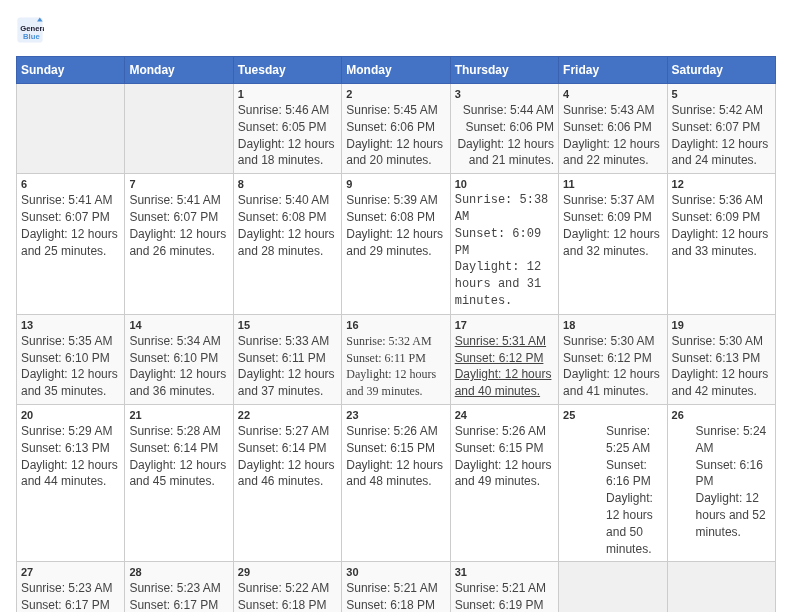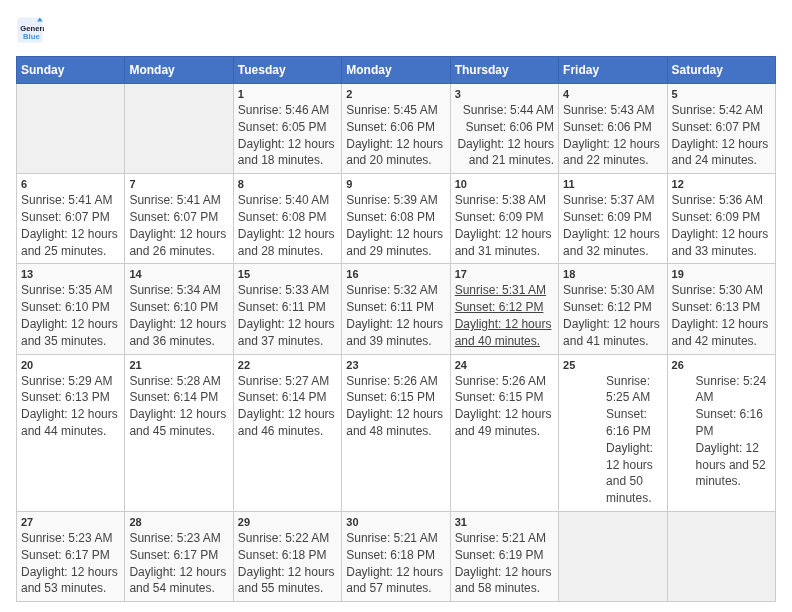--- a/index.html
+++ b/index.html
@@ -168,21 +168,21 @@
 Daylight: 12 hours and 28 minutes.</div>
         </td>
         <td>
           <span class="day-num">9</span>
           <div class="day-info" style="white-space: pre-line;">Sunrise: 5:39 AM
 Sunset: 6:08 PM
 Daylight: 12 hours and 29 minutes.</div>
         </td>
         <td>
           <span class="day-num">10</span>
-          <div class="day-info" style="white-space: pre-line;">Sunrise: 5:38 AM
+          <div class="day-info" style="white-space: pre-line; font-family: Liberation Mono, monospace;">Sunrise: 5:38 AM
 Sunset: 6:09 PM
 Daylight: 12 hours and 31 minutes.</div>
         </td>
         <td>
           <span class="day-num">11</span>
           <div class="day-info" style="white-space: pre-line;">Sunrise: 5:37 AM
 Sunset: 6:09 PM
 Daylight: 12 hours and 32 minutes.</div>
         </td>
         <td>
@@ -206,21 +206,21 @@
 Daylight: 12 hours and 36 minutes.</div>
         </td>
         <td>
           <span class="day-num">15</span>
           <div class="day-info" style="white-space: pre-line;">Sunrise: 5:33 AM
 Sunset: 6:11 PM
 Daylight: 12 hours and 37 minutes.</div>
         </td>
         <td>
           <span class="day-num">16</span>
-          <div class="day-info" style="white-space: pre-line;">Sunrise: 5:32 AM
+          <div class="day-info" style="white-space: pre-line; font-family: Liberation Serif, serif;">Sunrise: 5:32 AM
 Sunset: 6:11 PM
 Daylight: 12 hours and 39 minutes.</div>
         </td>
         <td>
           <span class="day-num">17</span>
           <div class="day-info" style="white-space: pre-line; text-decoration: underline;">Sunrise: 5:31 AM
 Sunset: 6:12 PM
 Daylight: 12 hours and 40 minutes.</div>
         </td>
         <td>

